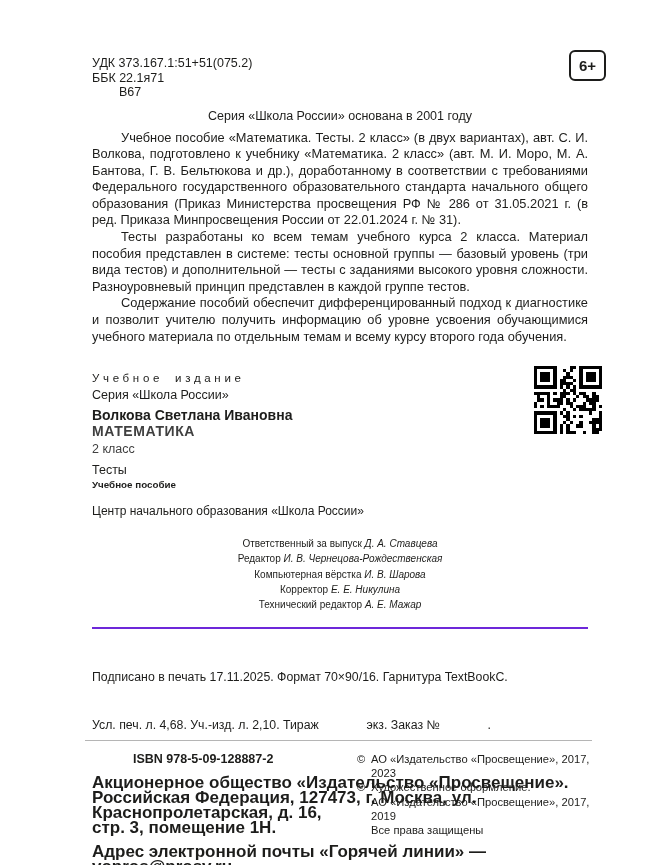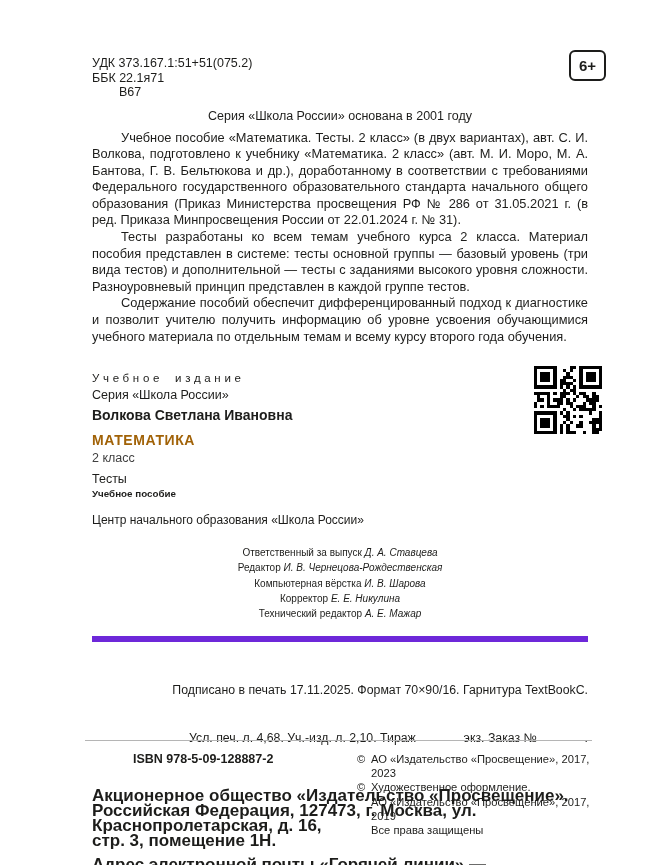--- a/index.html
+++ b/index.html
@@ -27,33 +27,33 @@
   .annotation p{
     margin:0;font-size:12.8px;line-height:16.6px;
     text-align:justify;text-indent:29px;
   }
   .annotation p + p{margin-top:0;}
   
   .edition{text-align:left;margin-top:27px;}
   .edition .kind{font-size:11.5px;letter-spacing:0.32em;word-spacing:0.45em;}
   .edition .series{font-size:12.5px;margin-top:4px;}
   .edition .author{font-size:14px;font-weight:bold;margin-top:5px;}
-  .edition .title{font-size:14px;font-weight:bold;color:#a16207;margin-top:9px;letter-spacing:0.04em;}
+  .edition .title{font-size:14px;font-weight:bold;color:#404040;letter-spacing:0.04em;}
   .edition .grade{font-size:12.5px;color:#404040;margin-top:3px;}
   .edition .subtitle{font-size:12.5px;margin-top:7px;}
   .edition .type{font-size:9.8px;font-weight:bold;margin-top:2px;}
   .edition .center-line{font-size:12px;margin-top:14px;}
   .staff{text-align:center;font-size:10px;line-height:15.2px;margin-top:18px;}
   .staff .name{font-style:italic;}
   
   .qr-wrap{position:absolute;top:366px;right:48px;width:68px;height:68px;}
   
   .print-info{
-    margin-top:15px;border-top:6px solid #6d28d9;padding-top:8px;
-    text-align:right;font-size:12.3px;line-height:16px;white-space:pre-wrap;
+    margin-top:15px;border-top:2px solid #6d28d9;padding-top:8px;
+    text-align:left;font-size:12.3px;line-height:16px;white-space:pre-wrap;
   }
   
   .publisher{text-align:left;font-weight:bold;font-size:17px;line-height:15px;margin-top:10px;}
   .publisher .email{margin-top:9px;}
   
   .footer{
     position:absolute;left:85px;right:58px;top:740px;
     border-top:1px solid #b5b5b5;padding-top:11px;
   }
   .isbn{position:absolute;left:0;top:11px;font-weight:bold;font-size:12.5px;padding-left:48px;}

